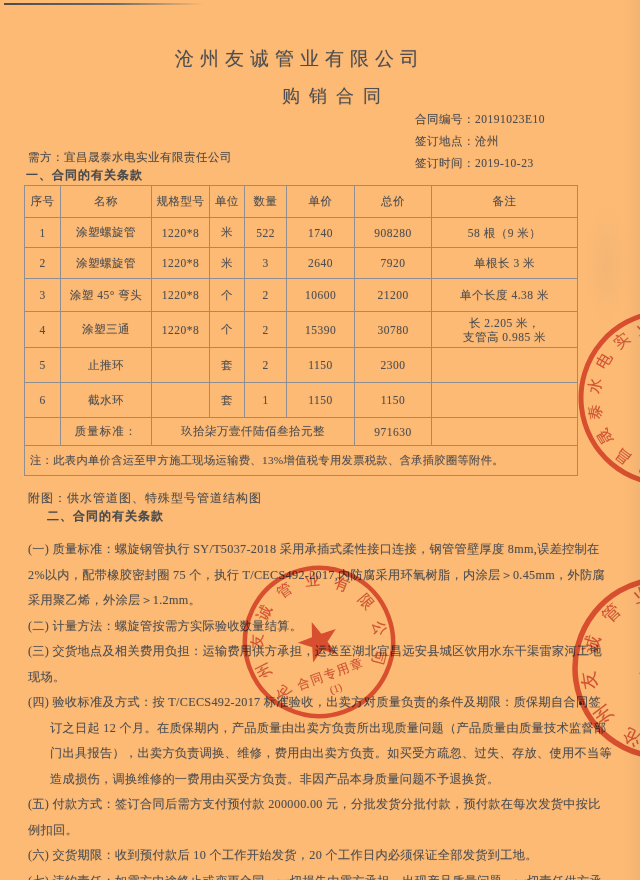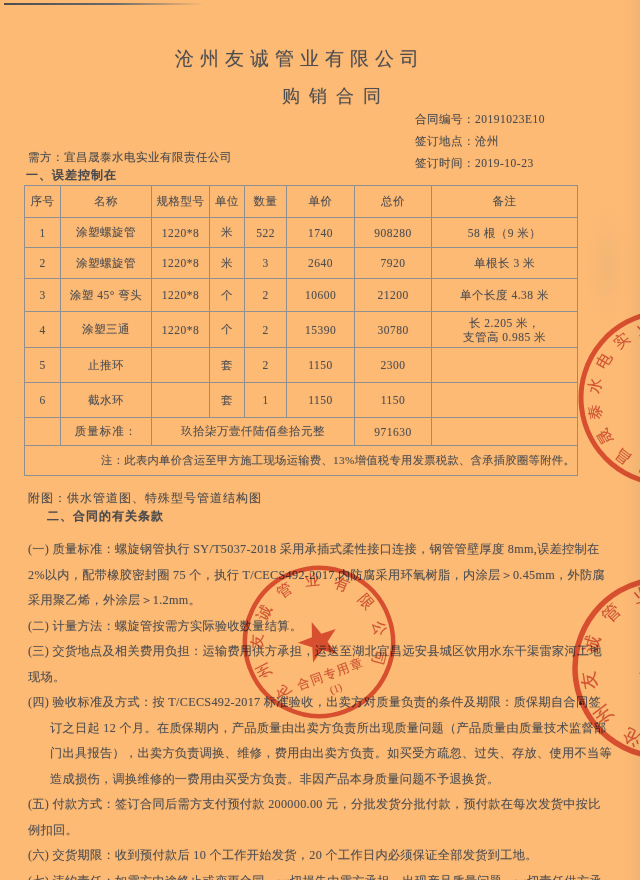--- a/index.html
+++ b/index.html
@@ -43,21 +43,21 @@
   table.main{
     position:absolute; left:24px; top:185px; width:553px;
     border-collapse:collapse; table-layout:fixed;
     font-size:11.5px; color:#4f4f52;
   }
   table.main td{
     border:1px solid #8f8f92; text-align:center; vertical-align:middle;
     padding:0 2px; overflow:hidden; letter-spacing:.5px;
   }
   table.main td.remark{line-height:14px; white-space:pre-line;}
-  table.main td.note-cell{text-align:right; padding-left:11px; letter-spacing:.3px; font-size:11.3px;}
+  table.main td.note-cell{text-align:left; padding-left:5px; letter-spacing:.3px; font-size:11.3px;}
   table.main td.total-label{letter-spacing:1px;}
   .attach{left:28px; top:490px; font-size:12px; letter-spacing:1px;}
   .clauses{
     left:28px; top:537px; width:584px;
     font-size:12.2px; line-height:25.5px; letter-spacing:.3px; color:#4e4e51;
   }
   .clauses p{margin:0;}
   .clauses p.hang{padding-left:22px; text-indent:-22px;}
   .dot{left:579px; top:702px; width:3px; height:3px; background:#3c3c3c; border-radius:50%;}
   .stamp{mix-blend-mode:multiply; opacity:.85;}
@@ -76,21 +76,21 @@
   <div class="abs blotch"></div>
 
   <div class="abs title">沧州友诚管业有限公司</div>
   <div class="abs subtitle">购销合同</div>
 
   <div class="abs meta m-buyer">需方：宜昌晟泰水电实业有限责任公司</div>
   <div class="abs meta m-no">合同编号：20191023E10</div>
   <div class="abs meta m-place">签订地点：沧州</div>
   <div class="abs meta m-date">签订时间：2019-10-23</div>
 
-  <div class="abs sec-head s1">一、误差控制在</div>
+  <div class="abs sec-head s1">一、合同的有关条款</div>
 
   <table class="main">
     <colgroup>
       <col style="width:36px">
         <col style="width:91px">
         <col style="width:58px">
         <col style="width:35px">
       <col style="width:42px">
         <col style="width:68px">
         <col style="width:77px">

